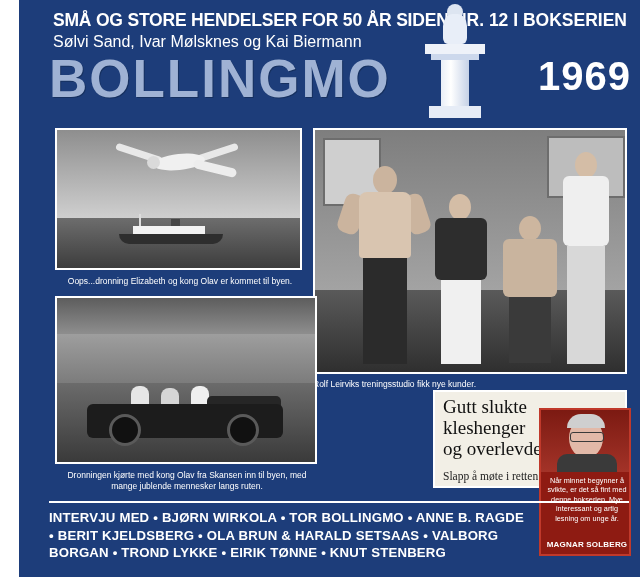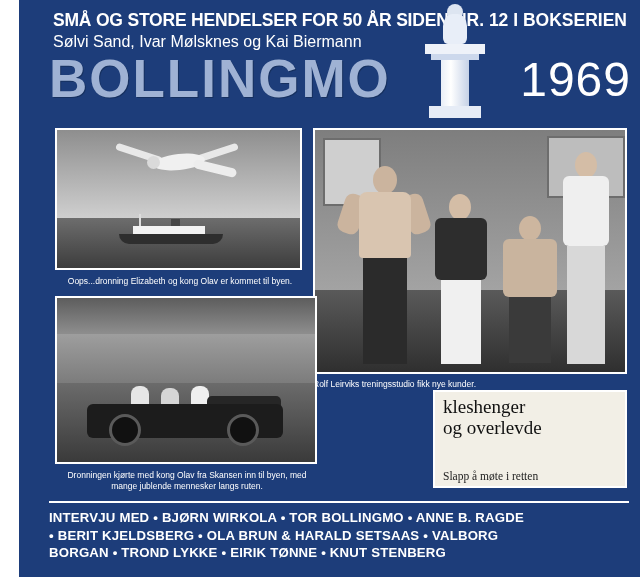--- a/index.html
+++ b/index.html
@@ -61,22 +61,22 @@
     font-size: 53px;
     font-weight: bold;
     color: #9fb2d4;
     letter-spacing: 2px;
     line-height: 1;
     text-shadow: 1px 1px 0 #16305f;
   }
   .year {
     position: absolute;
     right: 28px; top: 56px;
-    font-size: 48px;
-    font-weight: normal;
+    font-size: 40px;
+    font-weight: bold;
     color: #ffffff;
     letter-spacing: 1px;
     line-height: 1;
   }
   
   .monument {
     position: absolute;
     left: 400px; top: 2px;
     width: 72px; height: 116px;
   }
@@ -492,25 +492,36 @@
       <div class="car-body"></div>
       <div class="car-wheel w1"></div>
       <div class="car-wheel w2"></div>
     </div>
   </div>
   <div class="caption" id="caption-car">Dronningen kjørte med kong Olav fra Skansen inn til byen, med mange jublende mennesker langs ruten.</div>
 
 
   <div class="photo" id="headline-box">
     <div class="hl-text">
+      <div>Gutt slukte</div>
       <div>kleshenger</div>
       <div>og overlevde</div>
     </div>
     <div class="hl-sub">Slapp å møte i retten</div>
   </div>
 
+  <div class="photo" id="portrait-box">
+    <div class="portrait-photo">
+      <div class="p-head"></div>
+      <div class="p-hair"></div>
+      <div class="p-glasses"></div>
+      <div class="p-body"></div>
+    </div>
+    <div class="portrait-text">Når minnet begynner å svikte, er det så fint med denne bokserien. Mye interessant og artig lesning om unge år.</div>
+    <div class="portrait-name">MAGNAR SOLBERG</div>
+  </div>
 
   <div class="bottom">
     <div class="bottom-rule"></div>
     <div class="contributors">INTERVJU MED • BJØRN WIRKOLA • TOR BOLLINGMO • ANNE B. RAGDE • BERIT KJELDSBERG • OLA BRUN &amp; HARALD SETSAAS • VALBORG BORGAN • TROND LYKKE • EIRIK TØNNE • KNUT STENBERG</div>
   </div>
 
 </div>
 
 </body></html>

